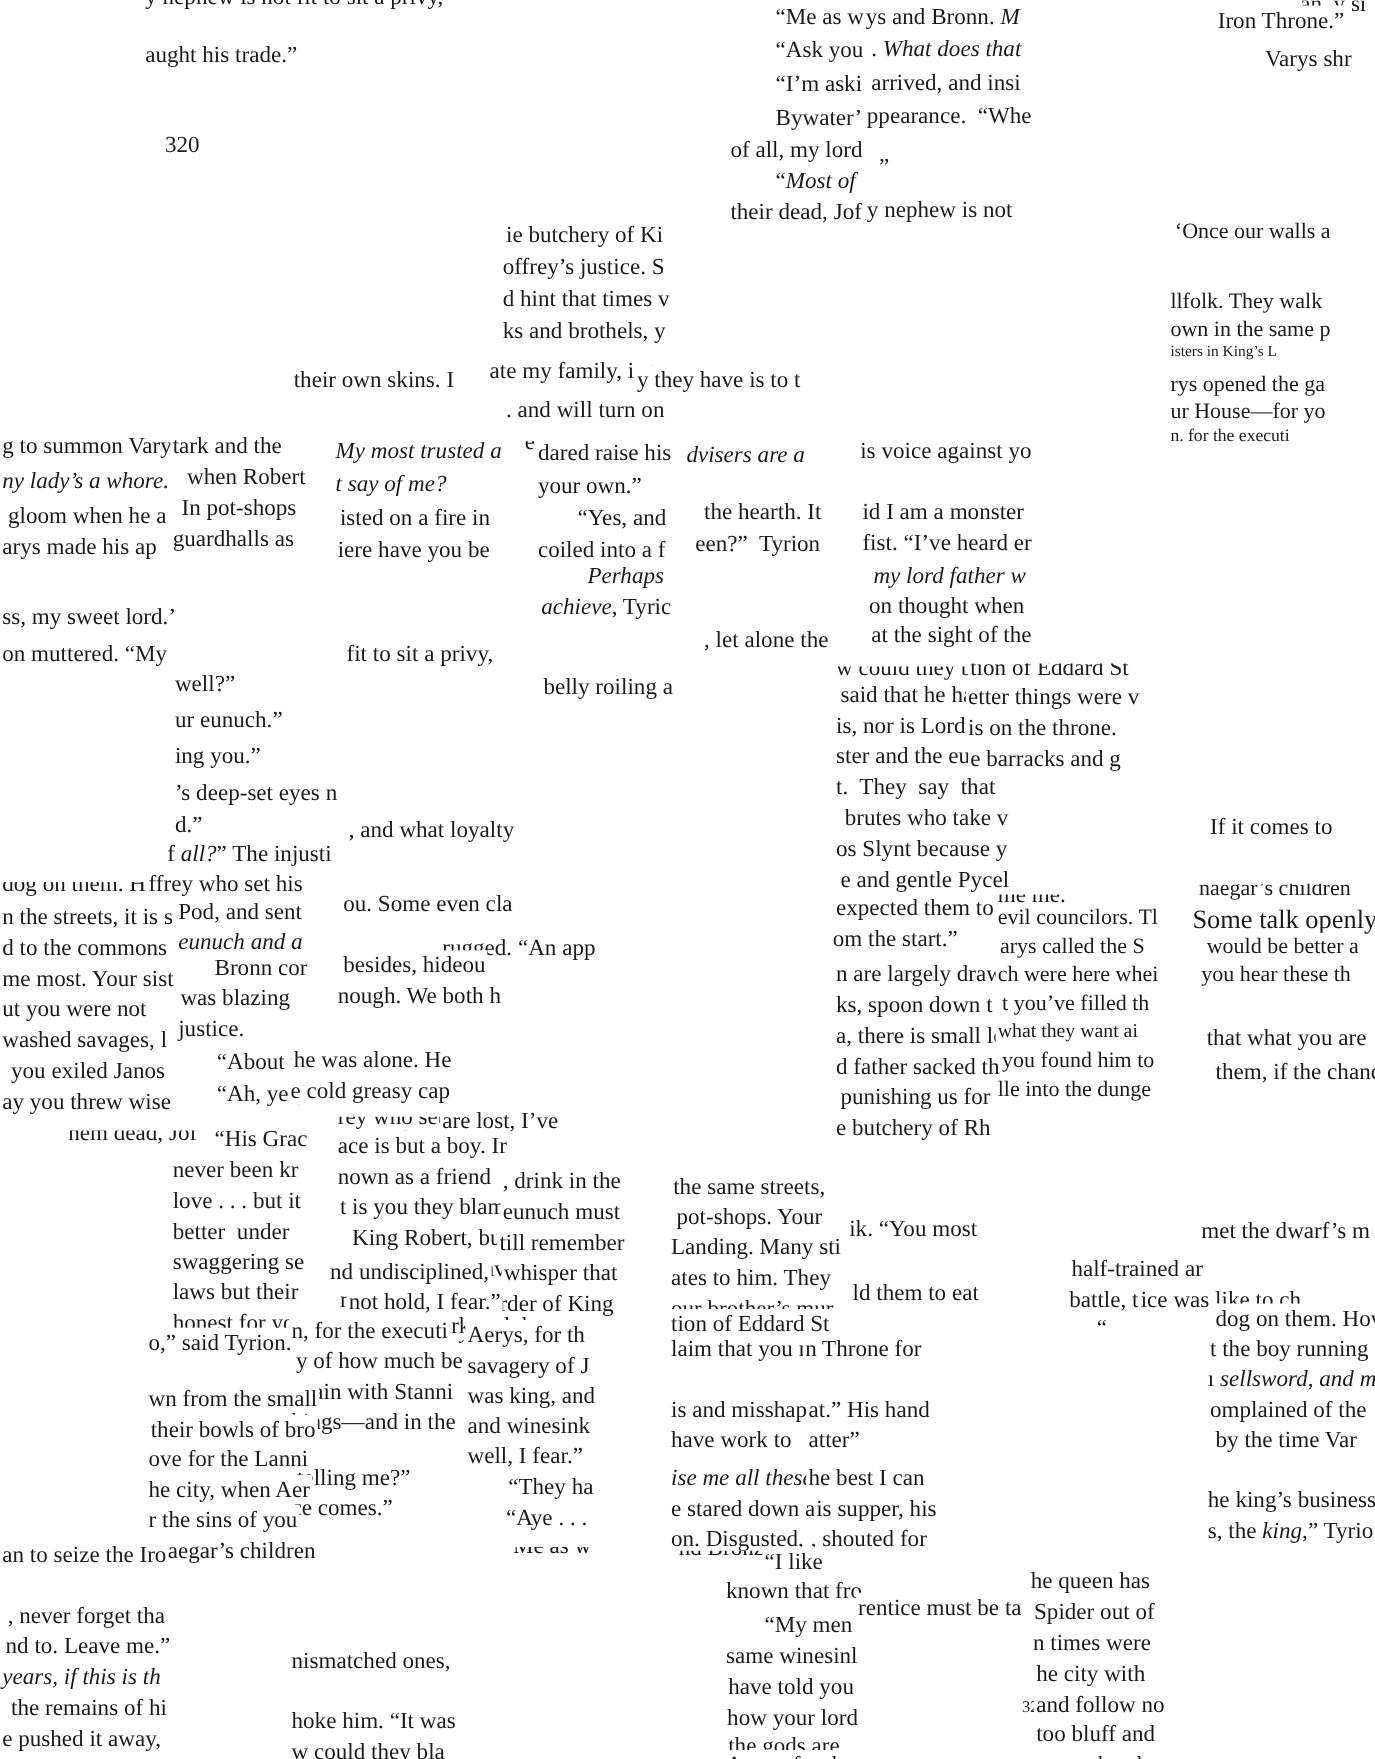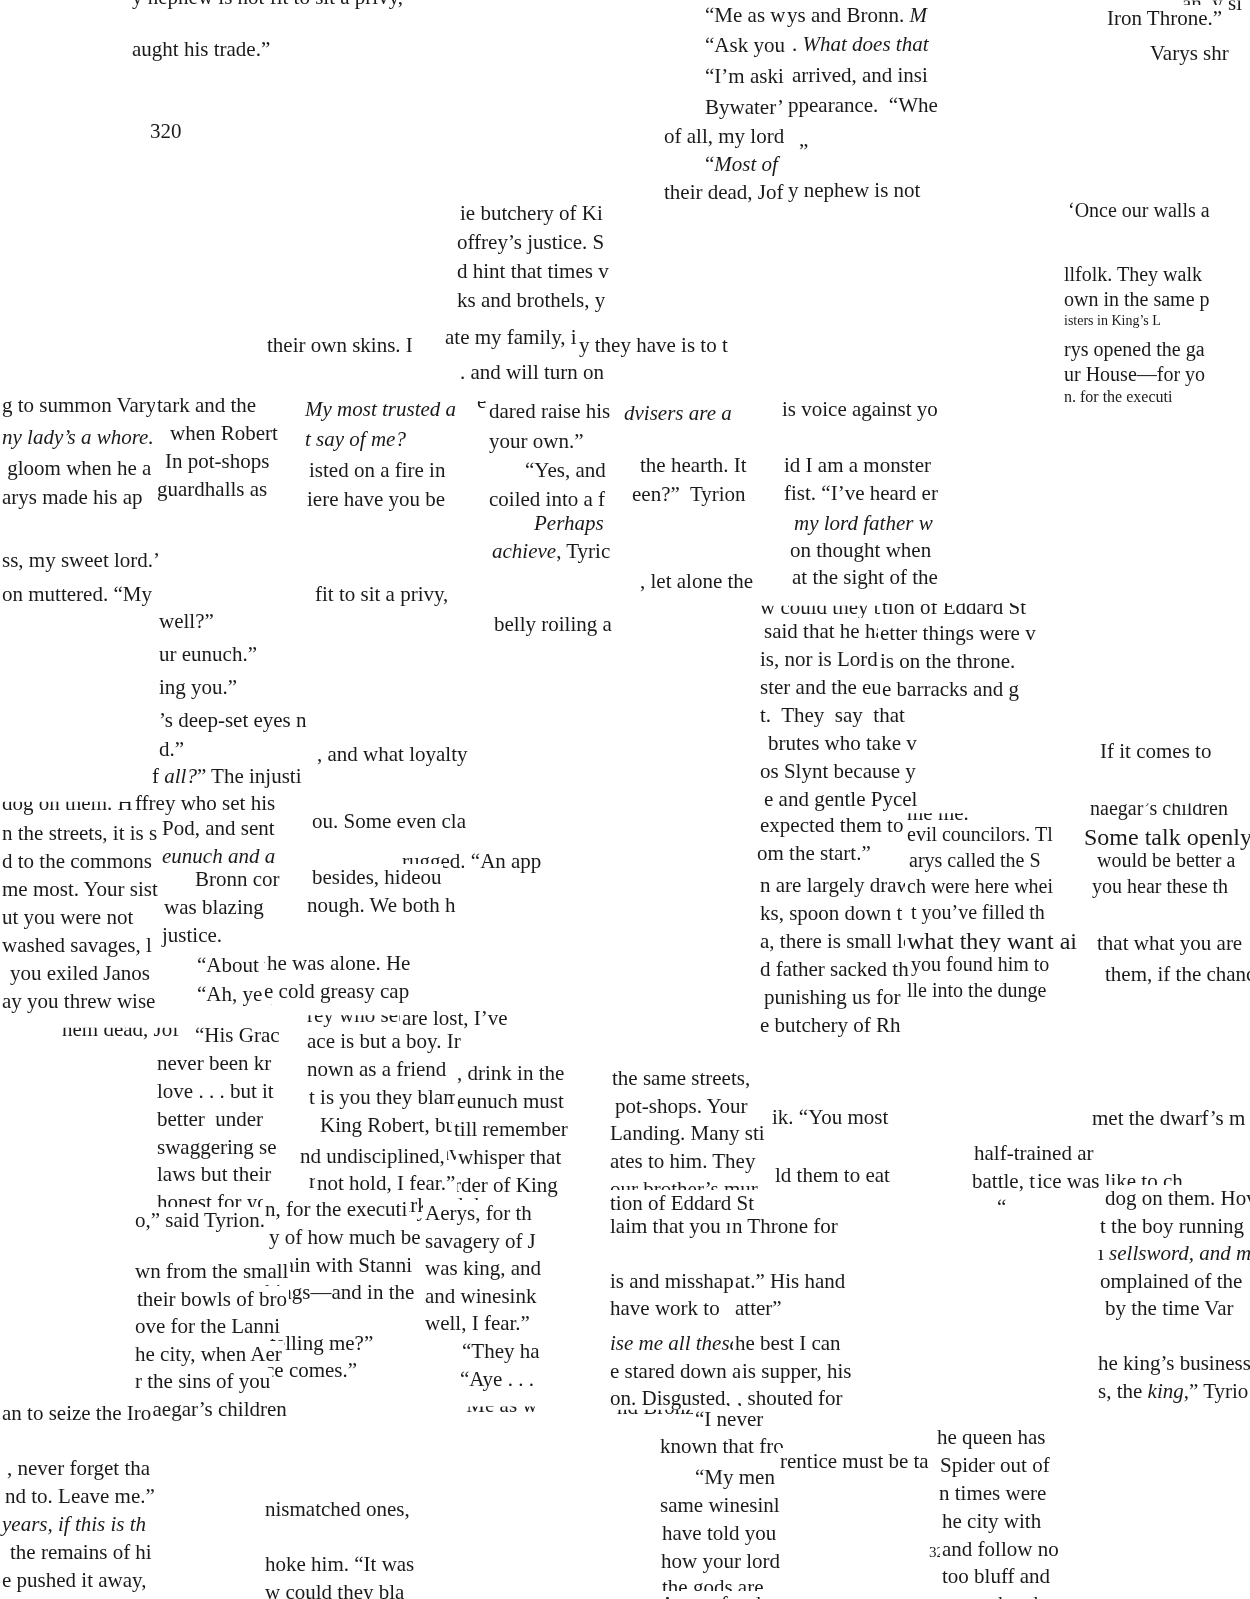--- a/index.html
+++ b/index.html
@@ -99,21 +99,21 @@
     <div class="line" style="left: 758px; top: 1012px;"><span>e butchery of Rh</span></div>
     <div class="line" style="left: 880px; top: 594px; clip-path: inset(35% 0px 0px);"><span>tion of Eddard St</span></div>
     <div class="line" style="left: 878px; top: 620px;"><span>etter things were v</span></div>
     <div class="line" style="left: 878px; top: 648px;"><span>is on the throne. </span></div>
     <div class="line" style="left: 880px; top: 676px;"><span>e barracks and g</span></div>
     <div class="line" style="left: 1098px; top: 738px;"><span>If it comes to</span></div>
     <div class="line" style="left: 905px; top: 822px; font-size: 20px;"><span>evil councilors. Tl</span></div>
     <div class="line" style="left: 907px; top: 848px; font-size: 20px;"><span>arys called the S</span></div>
     <div class="line" style="left: 905px; top: 874px; font-size: 20px;"><span>ch were here whei</span></div>
     <div class="line" style="left: 909px; top: 900px; font-size: 20px;"><span>t you’ve filled th</span></div>
-    <div class="line" style="left: 905px; top: 926px; font-size: 24px;"><span>what they want ai</span></div>
+    <div class="line" style="left: 905px; top: 926px; font-size: 18px;"><span>what they want ai</span></div>
     <div class="line" style="left: 909px; top: 952px; font-size: 20px;"><span>you found him to</span></div>
     <div class="line" style="left: 905px; top: 978px; font-size: 20px;"><span>lle into the dunge</span></div>
     <div class="line" style="left: 1088px; top: 796px; font-size: 20px; clip-path: inset(30% 0px 0px);"><span>naegar’s children</span></div>
     <div class="line" style="left: 1082px; top: 822px; font-size: 24px;"><span>Some talk openly</span></div>
     <div class="line" style="left: 1095px; top: 848px; font-size: 20px;"><span>would be better a</span></div>
     <div class="line" style="left: 1090px; top: 874px; font-size: 20px;"><span>you hear these th</span></div>
     <div class="line" style="left: 1095px; top: 930px;"><span>that what you are</span></div>
     <div class="line" style="left: 1103px; top: 961px;"><span>them, if the chanc</span></div>
     <div class="line" style="left: 0px; top: 790px; clip-path: inset(45% 0px 0px);"><span>dog on them. Ho</span></div>
     <div class="line" style="left: 0px; top: 820px;"><span>n the streets, it is s</span></div>
@@ -215,21 +215,21 @@
     <div class="line" style="left: 5px; top: 1455px;"><span>, never forget tha</span></div>
     <div class="line" style="left: 3px; top: 1483px;"><span>nd to. Leave me.”</span></div>
     <div class="line" style="left: 0px; top: 1511px;"><span class="it">years, if this is th</span></div>
     <div class="line" style="left: 8px; top: 1539px;"><span>the remains of hi</span></div>
     <div class="line" style="left: 0px; top: 1567px;"><span>e pushed it away,</span></div>
     <div class="line" style="left: 3px; top: 1593px;"><span>M</span></div>
     <div class="line" style="left: 263px; top: 1496px;"><span>nismatched ones,</span></div>
     <div class="line" style="left: 263px; top: 1551px;"><span>hoke him. “It was</span></div>
     <div class="line" style="left: 263px; top: 1579px;"><span>w could they bla</span></div>
     <div class="line" style="left: 615px; top: 1394px; clip-path: inset(60% 0px 0px);"><span>nd Bronze M</span></div>
-    <div class="line" style="left: 693px; top: 1406px;"><span>“I never </span></div>
+    <div class="line" style="left: 693px; top: 1406px;"><span>“I like </span></div>
     <div class="line" style="left: 658px; top: 1433px;"><span>known that fro</span></div>
     <div class="line" style="left: 778px; top: 1448px;"><span>rentice must be ta</span></div>
     <div class="line" style="left: 693px; top: 1464px;"><span>“My men</span></div>
     <div class="line" style="left: 658px; top: 1492px;"><span>same winesinl</span></div>
     <div class="line" style="left: 660px; top: 1520px;"><span>have told you</span></div>
     <div class="line" style="left: 659px; top: 1548px;"><span>how your lord</span></div>
     <div class="line" style="left: 660px; top: 1574px;"><span>the gods are</span></div>
     <div class="line" style="left: 658px; top: 1591px;"><span>Aerys, for the</span></div>
     <div class="line" style="left: 935px; top: 1424px;"><span>he queen has</span></div>
     <div class="line" style="left: 938px; top: 1452px;"><span>Spider out of</span></div>

